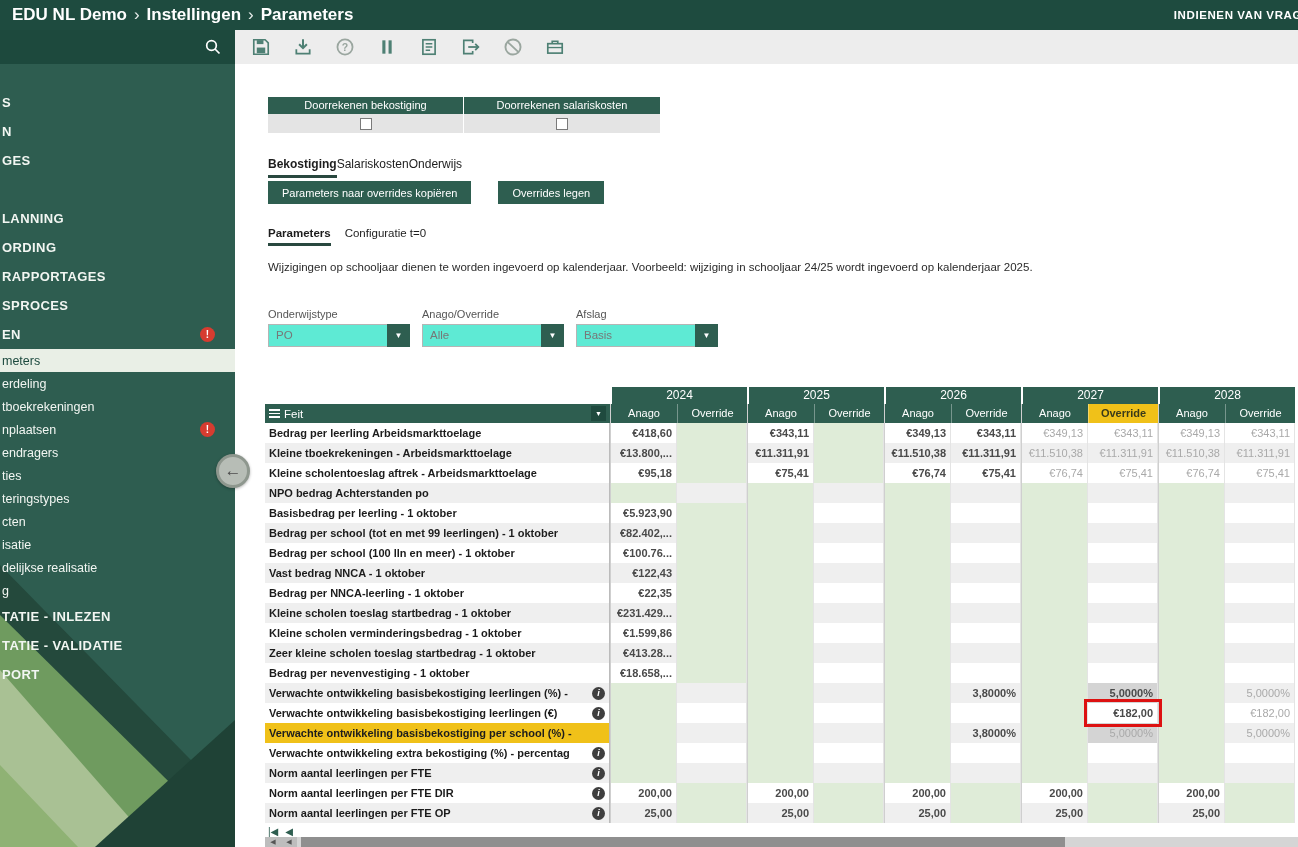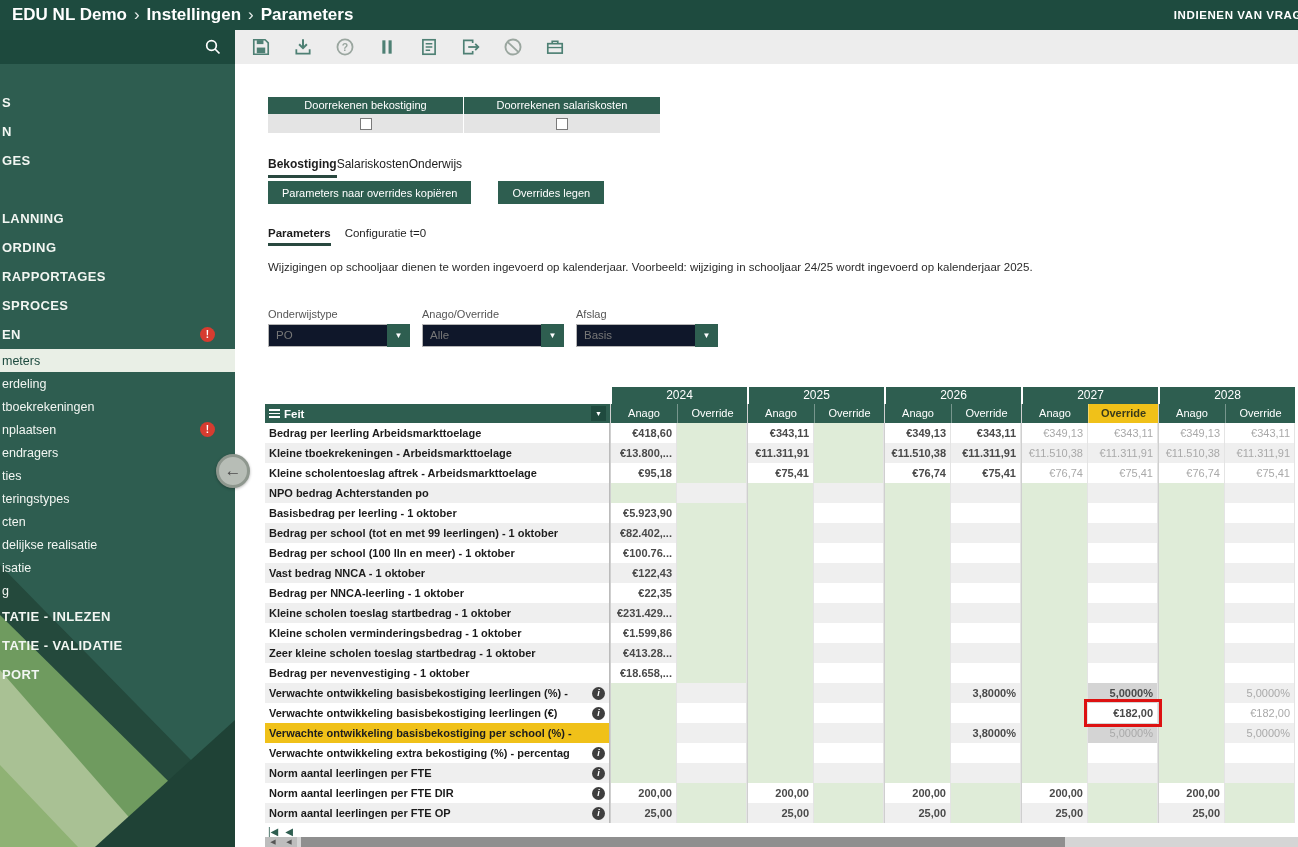--- a/index.html
+++ b/index.html
@@ -67,33 +67,33 @@
   .subtabs{position:absolute;left:33px;top:163px;display:flex;gap:14px;font-size:11.5px;color:#1d1d1d}
   .subtab{padding-bottom:4px;cursor:pointer;border-bottom:3px solid transparent}
   .subtab.active{font-weight:700;border-bottom-color:#29483f}
 
   .note{position:absolute;left:33px;top:197px;font-size:11.5px;color:#2b2b2b;white-space:nowrap}
 
   .filters{position:absolute;left:33px;top:244px;display:flex;gap:12px}
   .filter{width:142px}
   .f-label{font-size:11px;color:#555;margin-bottom:4px}
   .f-box{display:flex;height:23px}
-  .f-val{flex:1;border:1px solid #b5b5b5;border-right:none;background:#0f172a;font-size:11.5px;color:#777;
+  .f-val{flex:1;border:1px solid #b5b5b5;border-right:none;background:#5eead4;font-size:11.5px;color:#777;
          line-height:21px;padding-left:7px;cursor:pointer}
   .f-arrow{width:23px;height:23px;background:#2e5e50;color:#fff;font-size:8px;display:flex;
            align-items:center;justify-content:center;cursor:pointer}
 
   
   .grid{position:absolute;left:30px;top:323px;width:1030px}
   .yrow{display:flex;height:17px}
   .y-spacer{width:345px}
   .y-cell{width:137px;background:#2e5e50;color:#fff;font-size:12px;font-weight:400;text-align:center;
           line-height:17px;border-left:2px solid #fff}
   .chrow{display:flex;height:19px}
-  .ch-feit{width:345px;background:#2e5e50;color:#fff;font-size:11.5px;font-weight:700;display:flex;
+  .ch-feit{width:345px;background:#2e5e50;color:#fff;font-size:11.5px;font-weight:400;display:flex;
            align-items:center;padding:8px 4px;cursor:pointer}
   .burger{width:11px;height:9px;margin-right:4px;
           background:repeating-linear-gradient(#fff 0 1.6px,transparent 1.6px 3.6px)}
   .feit-arrow{margin-left:auto;width:15px;height:15px;background:#1f4a3e;color:#fff;font-size:7px;
               display:flex;align-items:center;justify-content:center;cursor:pointer}
   .ch{background:#2e5e50;color:#fff;font-size:11px;text-align:center;line-height:19px;
       border-left:1px solid rgba(255,255,255,.35)}
   .ch.hl-col{background:#f0c119;color:#3a3a1a;font-weight:700}
   .tr{display:flex;height:20px}
   .tr.odd{background:#fff}
@@ -196,24 +196,24 @@
         <div class="mi mi-sub">
           <span>ties</span>
         </div>
         <div class="mi mi-sub">
           <span>teringstypes</span>
         </div>
         <div class="mi mi-sub">
           <span>cten</span>
         </div>
         <div class="mi mi-sub">
+          <span>isatie</span>
+        </div>
+        <div class="mi mi-sub">
           <span>delijkse realisatie</span>
-        </div>
-        <div class="mi mi-sub">
-          <span>isatie</span>
         </div>
         <div class="mi mi-sub">
           <span>g</span>
         </div>
         <div class="mi mi-top">
           <span>TATIE - INLEZEN</span>
         </div>
         <div class="mi mi-top">
           <span>TATIE - VALIDATIE</span>
         </div>

